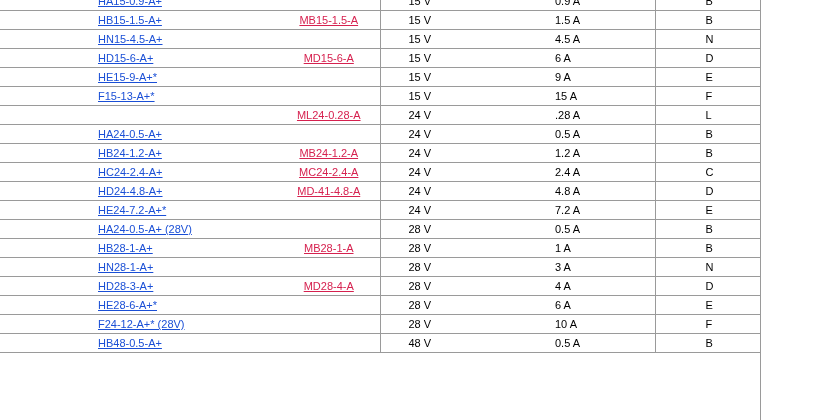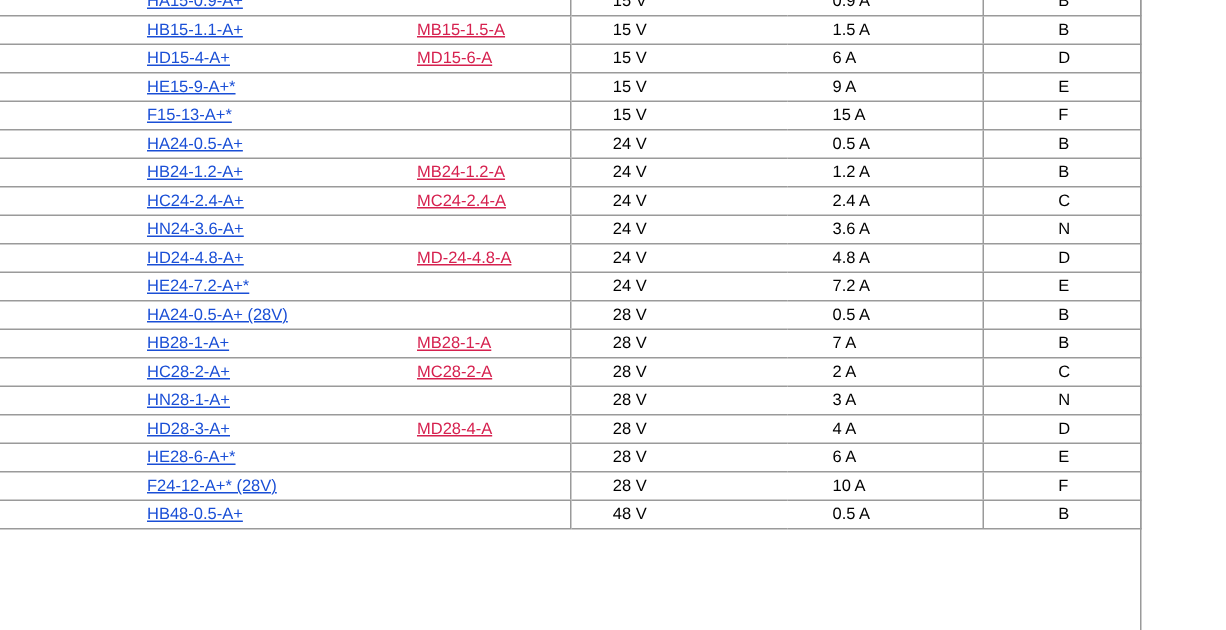--- a/index.html
+++ b/index.html
@@ -48,20 +48,21 @@
   
   table.spec td.col1 {
     padding-left: 98px;
     color: #1a4fd6;
     text-decoration: underline;
   }
   table.spec td.col2 {
     padding-left: 78px;
     color: #d6214f;
     text-decoration: underline;
+    text-align: center;
   }
   table.spec td.col3 {
     padding-left: 28px;
     color: #000000;
     border-left: 1px solid #9a9a9a;
   }
   table.spec td.col4 {
     padding-left: 30px;
     color: #000000;
   }
@@ -95,48 +96,62 @@
     </colgroup>
     <tbody>
         <tr>
           <td class="col1">HA15-0.9-A+</td>
           <td class="col2 empty-cell"></td>
           <td class="col3">15 V</td>
           <td class="col4">0.9 A</td>
           <td class="col5">B</td>
         </tr>
         <tr>
-          <td class="col1">HB15-1.1-A+</td>
+          <td class="col1">HB15-1.5-A+</td>
           <td class="col2">MB15-1.5-A</td>
           <td class="col3">15 V</td>
           <td class="col4">1.5 A</td>
           <td class="col5">B</td>
         </tr>
         <tr>
-          <td class="col1">HD15-4-A+</td>
+          <td class="col1">HN15-4.5-A+</td>
+          <td class="col2 empty-cell"></td>
+          <td class="col3">15 V</td>
+          <td class="col4">4.5 A</td>
+          <td class="col5">N</td>
+        </tr>
+        <tr>
+          <td class="col1">HD15-6-A+</td>
           <td class="col2">MD15-6-A</td>
           <td class="col3">15 V</td>
           <td class="col4">6 A</td>
           <td class="col5">D</td>
         </tr>
         <tr>
           <td class="col1">HE15-9-A+*</td>
           <td class="col2 empty-cell"></td>
           <td class="col3">15 V</td>
           <td class="col4">9 A</td>
           <td class="col5">E</td>
         </tr>
         <tr>
           <td class="col1">F15-13-A+*</td>
           <td class="col2 empty-cell"></td>
           <td class="col3">15 V</td>
           <td class="col4">15 A</td>
           <td class="col5">F</td>
         </tr>
         <tr>
+          <td class="col1 empty-cell"></td>
+          <td class="col2">ML24-0.28-A</td>
+          <td class="col3">24 V</td>
+          <td class="col4">.28 A</td>
+          <td class="col5">L</td>
+        </tr>
+        <tr>
           <td class="col1">HA24-0.5-A+</td>
           <td class="col2 empty-cell"></td>
           <td class="col3">24 V</td>
           <td class="col4">0.5 A</td>
           <td class="col5">B</td>
         </tr>
         <tr>
           <td class="col1">HB24-1.2-A+</td>
           <td class="col2">MB24-1.2-A</td>
           <td class="col3">24 V</td>
@@ -144,29 +159,22 @@
           <td class="col5">B</td>
         </tr>
         <tr>
           <td class="col1">HC24-2.4-A+</td>
           <td class="col2">MC24-2.4-A</td>
           <td class="col3">24 V</td>
           <td class="col4">2.4 A</td>
           <td class="col5">C</td>
         </tr>
         <tr>
-          <td class="col1">HN24-3.6-A+</td>
-          <td class="col2 empty-cell"></td>
-          <td class="col3">24 V</td>
-          <td class="col4">3.6 A</td>
-          <td class="col5">N</td>
-        </tr>
-        <tr>
           <td class="col1">HD24-4.8-A+</td>
-          <td class="col2">MD-24-4.8-A</td>
+          <td class="col2">MD-41-4.8-A</td>
           <td class="col3">24 V</td>
           <td class="col4">4.8 A</td>
           <td class="col5">D</td>
         </tr>
         <tr>
           <td class="col1">HE24-7.2-A+*</td>
           <td class="col2 empty-cell"></td>
           <td class="col3">24 V</td>
           <td class="col4">7.2 A</td>
           <td class="col5">E</td>
@@ -175,29 +183,22 @@
           <td class="col1">HA24-0.5-A+ (28V)</td>
           <td class="col2 empty-cell"></td>
           <td class="col3">28 V</td>
           <td class="col4">0.5 A</td>
           <td class="col5">B</td>
         </tr>
         <tr>
           <td class="col1">HB28-1-A+</td>
           <td class="col2">MB28-1-A</td>
           <td class="col3">28 V</td>
-          <td class="col4">7 A</td>
-          <td class="col5">B</td>
-        </tr>
-        <tr>
-          <td class="col1">HC28-2-A+</td>
-          <td class="col2">MC28-2-A</td>
-          <td class="col3">28 V</td>
-          <td class="col4">2 A</td>
-          <td class="col5">C</td>
+          <td class="col4">1 A</td>
+          <td class="col5">B</td>
         </tr>
         <tr>
           <td class="col1">HN28-1-A+</td>
           <td class="col2 empty-cell"></td>
           <td class="col3">28 V</td>
           <td class="col4">3 A</td>
           <td class="col5">N</td>
         </tr>
         <tr>
           <td class="col1">HD28-3-A+</td>

